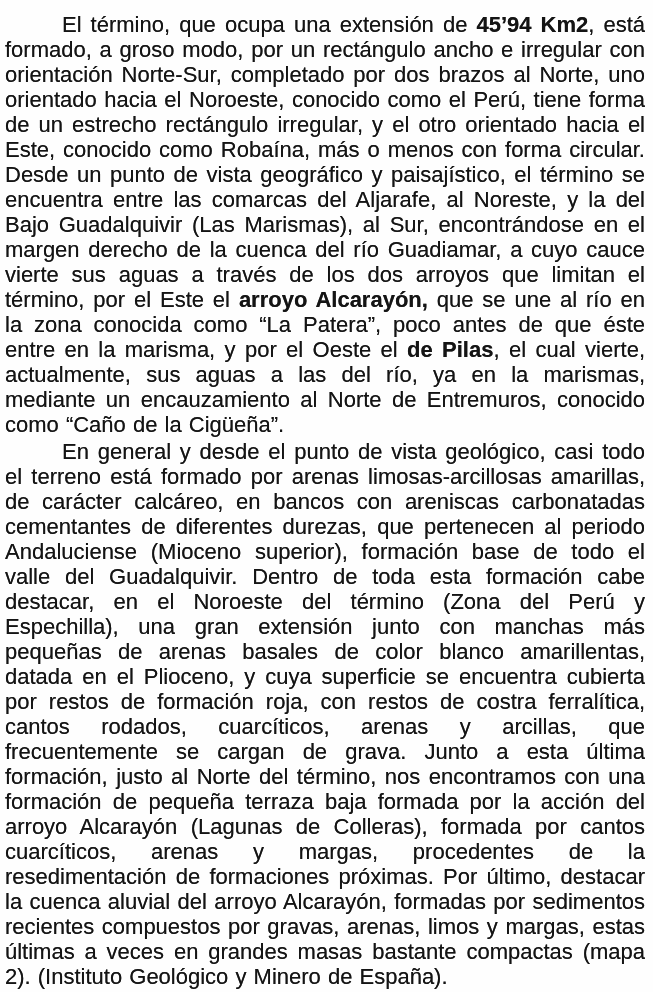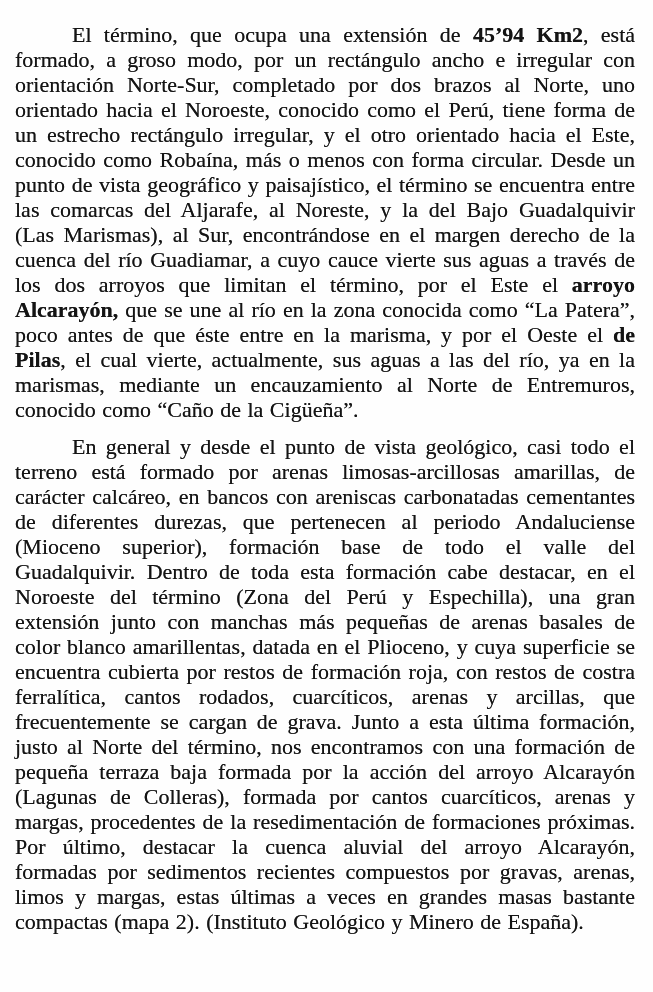--- a/index.html
+++ b/index.html
@@ -16,23 +16,23 @@
     box-sizing: border-box;
     width: 653px;
     height: 992px;
     background: #fefefe;
     padding: 10px 6px 0 3px;
   }
   .text-column {
     width: 644px;
   }
   p.para {
-    margin: 12px;
+    margin: 2px;
     padding: 0;
-    font-family: Liberation Serif, serif;
+    font-family: Liberation Sans, sans-serif;
     font-size: 22px;
     line-height: 25px;
     color: #141414;
     text-align: justify;
     text-indent: 57px;
     text-shadow: 0 0 0.5px rgba(0,0,0,0.65);
     word-spacing: 1px;
     hyphens: none;
   }
   p.para span.bold {

